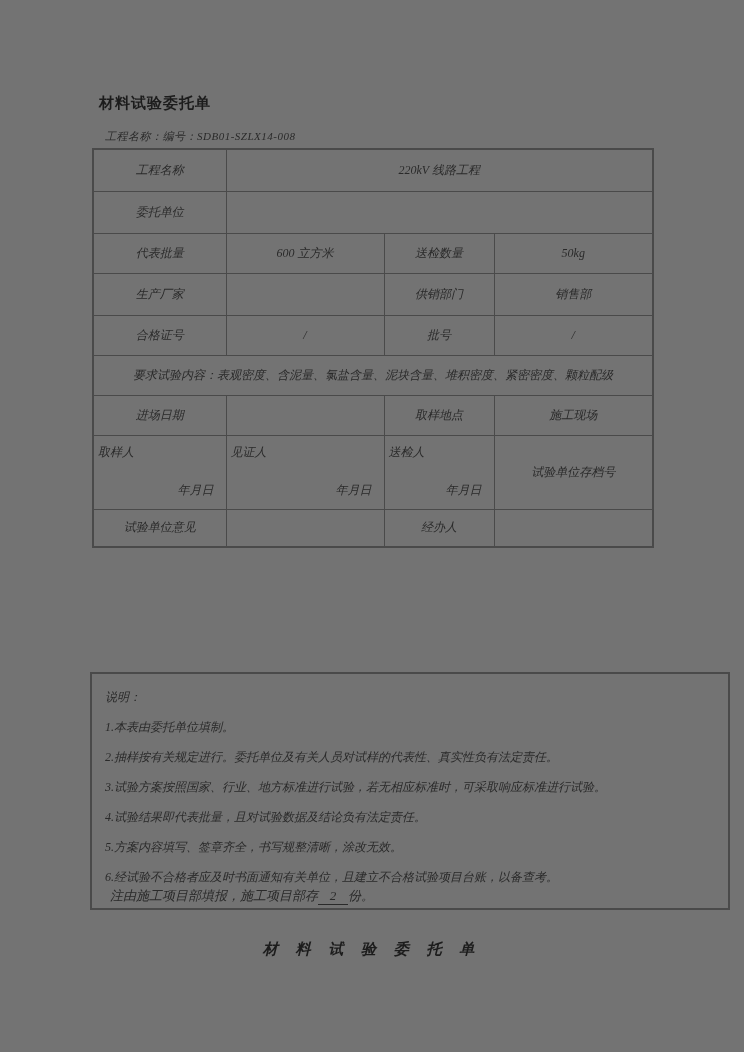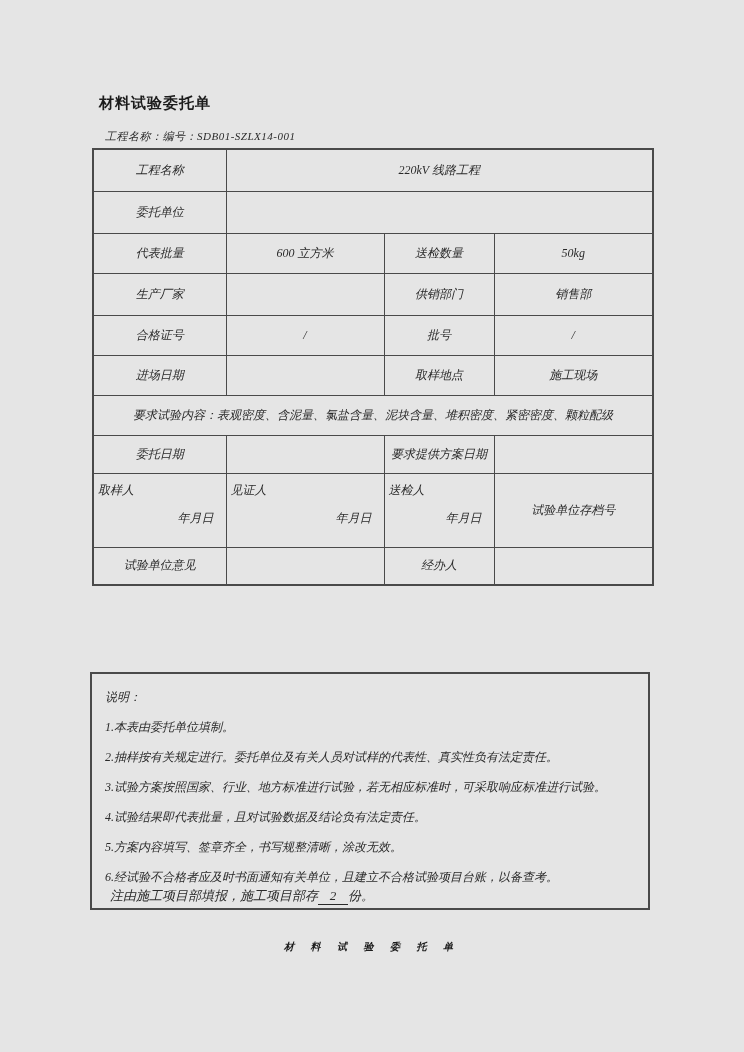--- a/index.html
+++ b/index.html
@@ -1,19 +1,19 @@
 <!DOCTYPE html>
 <html><head>
 <meta charset="utf-8">
 <style>
   html,body{margin:0;padding:0;background:#888;}
   .page{
     position:relative;
     width:744px;height:1052px;
-    background:#e5e5e5;
+    background:#737373;
     margin:0 auto;
     font-family:"Liberation Serif","DejaVu Serif",serif;
     color:#222222;
     overflow:hidden;
   }
   .doc-title{
     position:absolute;left:99px;top:94px;
     font-family:"Liberation Sans","DejaVu Sans",sans-serif;
     font-weight:bold;font-size:15px;color:#1c1c1c;
     letter-spacing:1px;
@@ -37,53 +37,53 @@
     overflow:hidden;
   }
   table.commission{border:2px solid #4a4a4a;}
   tr.h42{height:42px;padding-left:28px;}
   tr.h40{height:40px;}
   tr.h38{height:38px;}
   tr.h74{height:74px;}
   td.left-cell{text-align:left;padding-left:5px;}
   td.sign-cell{position:relative;}
   .sign-label{position:absolute;top:8px;left:4px;font-style:italic;}
-  .sign-date{position:absolute;bottom:20px;right:12px;}
+  .sign-date{position:absolute;bottom:10px;right:12px;}
   .notes-box{
     position:absolute;left:90px;top:672px;
-    width:560px;height:238px;
+    width:640px;height:238px;
     border:2px solid #4a4a4a;
     box-sizing:border-box;
     font-size:12px;font-style:italic;color:#2a2a2a;
     padding:8px 8px 0 13px;
   }
   .notes-box .note-line{line-height:30px;white-space:nowrap;}
   .bottom-note{
     position:absolute;left:110px;top:887px;
     font-size:13px;font-style:italic;color:#2a2a2a;
   }
   .bottom-note .count{
     display:inline-block;
     min-width:30px;text-align:center;
     border-bottom:1px solid #2a2a2a;
   }
   .footer-title{
     position:absolute;left:0;top:940px;width:744px;
     text-align:center;
-    font-size:10px;font-weight:bold;font-style:italic;
+    font-size:15px;font-weight:bold;font-style:italic;
     letter-spacing:7px;color:#1c1c1c;
   }
 </style>
 </head>
 <body>
 
 <div class="page">
 
   <div class="doc-title">材料试验委托单</div>
-  <div class="project-line">工程名称：编号：SDB01-SZLX14-001</div>
+  <div class="project-line">工程名称：编号：SDB01-SZLX14-008</div>
 
   <table class="commission">
     <colgroup>
       <col style="width:133px">
         <col style="width:158px">
         <col style="width:110px">
         <col style="width:159px">
     </colgroup>
     <tbody>
       <tr class="h42">
@@ -106,33 +106,27 @@
         <td>供销部门</td>
         <td>销售部</td>
       </tr>
       <tr class="h40">
         <td>合格证号</td>
         <td>/</td>
         <td>批号</td>
         <td>/</td>
       </tr>
       <tr class="h40">
+        <td colspan="4" class="left-cell">要求试验内容：表观密度、含泥量、氯盐含量、泥块含量、堆积密度、紧密密度、颗粒配级</td>
+      </tr>
+      <tr class="h40">
         <td>进场日期</td>
         <td></td>
         <td>取样地点</td>
         <td>施工现场</td>
-      </tr>
-      <tr class="h40">
-        <td colspan="4" class="left-cell">要求试验内容：表观密度、含泥量、氯盐含量、泥块含量、堆积密度、紧密密度、颗粒配级</td>
-      </tr>
-      <tr class="h38">
-        <td>委托日期</td>
-        <td></td>
-        <td>要求提供方案日期</td>
-        <td></td>
       </tr>
       <tr class="h74">
         <td class="sign-cell">
           <span class="sign-label">取样人</span>
           <span class="sign-date">年月日</span>
         </td>
         <td class="sign-cell">
           <span class="sign-label">见证人</span>
           <span class="sign-date">年月日</span>
         </td>

